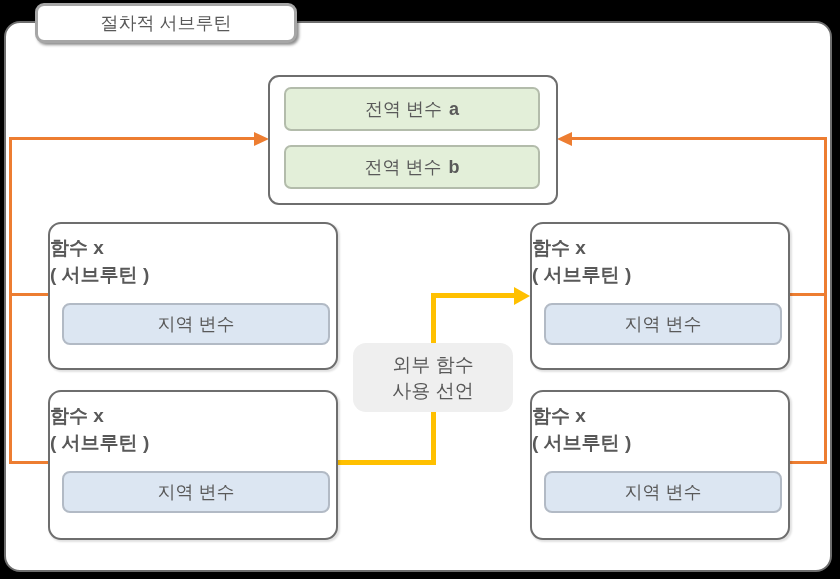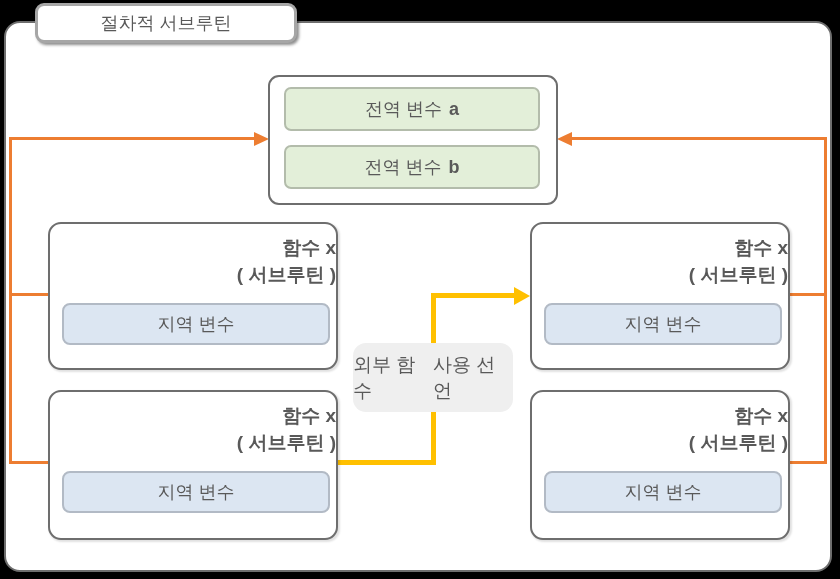--- a/index.html
+++ b/index.html
@@ -72,21 +72,21 @@
     border-radius: 13px;
     z-index: 10;
     box-shadow: 1.5px 1.5px 2px rgba(0,0,0,0.12);
   }
   .func-box.pos-tl { left: 48px;  top: 222px; width: 286px; height: 144px; }
   .func-box.pos-tr { left: 530px; top: 222px; width: 256px; height: 144px; }
   .func-box.pos-bl { left: 48px;  top: 390px; width: 286px; height: 146px; }
   .func-box.pos-br { left: 530px; top: 390px; width: 256px; height: 146px; }
   .func-title {
     margin-top: 10px;
-    text-align: right;
+    text-align: left;
     font-size: 19px;
     font-weight: bold;
     line-height: 27px;
     color: #595959;
   }
   .local-box {
     position: absolute;
     left: 12px; right: 6px;
     top: 79px; height: 38px;
     background: #dce6f2;
@@ -97,21 +97,21 @@
     color: #595959;
   }
 
   
   .center-note {
     position: absolute;
     left: 353px; top: 343px;
     width: 160px; height: 69px;
     background: #efefef;
     border-radius: 13px;
-    display: flex; 
+    display: flex; flex-direction: column;
     align-items: center; justify-content: center;
     font-size: 19px;
     line-height: 26px;
     color: #595959;
     z-index: 15;
   }
 
   
   .line { position: absolute; z-index: 5; }
   .orange { background: #ed7d31; }

